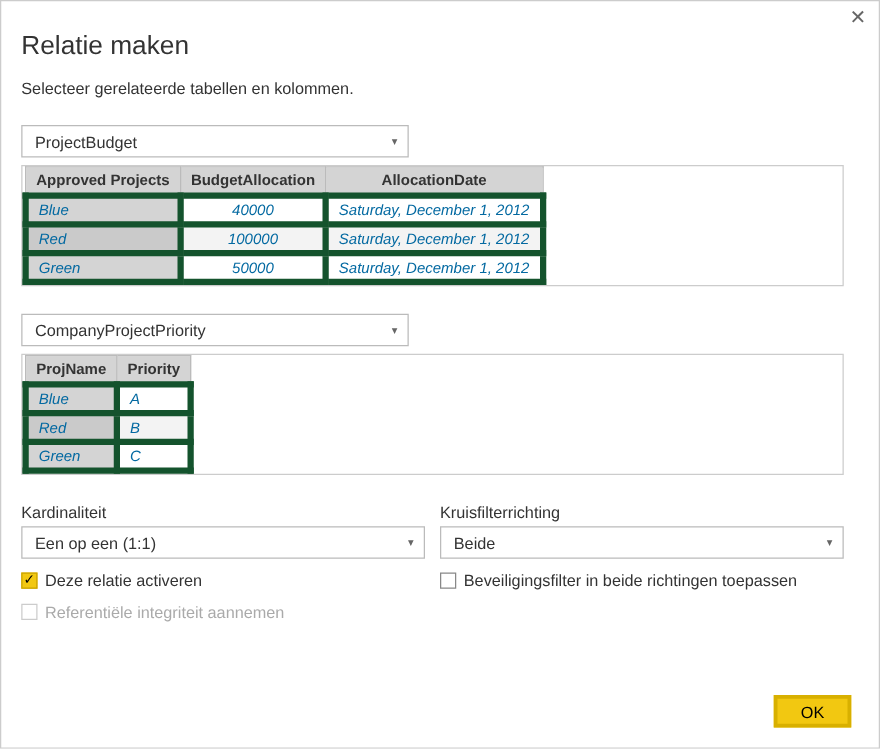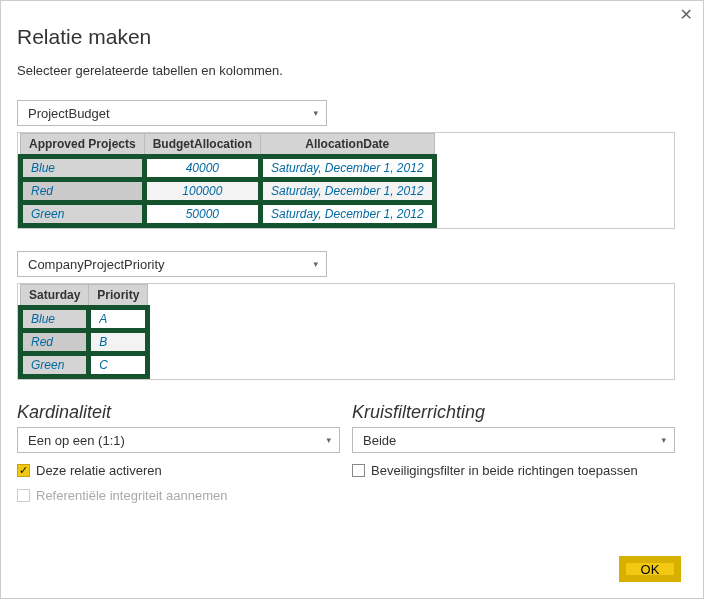--- a/index.html
+++ b/index.html
@@ -90,24 +90,23 @@
   table.preview td.keycol { background: #d4d4d4; }
   table.preview tr.alt td.keycol { background: #cacaca; }
   
   .opts-row {
     display: flex;
     gap: 12px;
     margin-top: 4px;
   }
   .opts-col { flex: 1 1 0; }
   .opts-label {
-    font-size: 18px;
+    font-size: 13px;
     color: #333;
     margin-bottom: 4px;
-    font-style: italic;
   }
   .dd-wide { width: 100%; }
   .check {
     display: flex;
     align-items: center;
     gap: 6px;
     margin-top: 10px;
     font-size: 13px;
     color: #333;
   }
@@ -133,21 +132,21 @@
     position: absolute;
     right: 22px;
     bottom: 16px;
     display: flex;
     gap: 8px;
   }
   .btn {
     height: 26px;
     min-width: 62px;
     padding: 0 14px;
-    border: 7px solid #701a75;
+    border: 3px solid #701a75;
     background: #eee;
     font-size: 13px;
     color: #333;
     display: inline-flex;
     align-items: center;
     justify-content: center;
     cursor: pointer;
   }
   .btn.primary {
     background: #f2c811;
@@ -201,21 +200,21 @@
 
     
     <div class="dropdown dd-table">
       <span>CompanyProjectPriority</span>
       <span class="caret">▾</span>
     </div>
     <div class="preview-wrap">
       <table class="preview">
         <thead>
           <tr>
-            <th>Saturday</th>
+            <th>ProjName</th>
             <th>Priority</th>
           </tr>
         </thead>
         <tbody>
           <tr>
             <td class="keycol">Blue</td>
             <td>A</td>
           </tr>
           <tr class="alt">
             <td class="keycol">Red</td>

